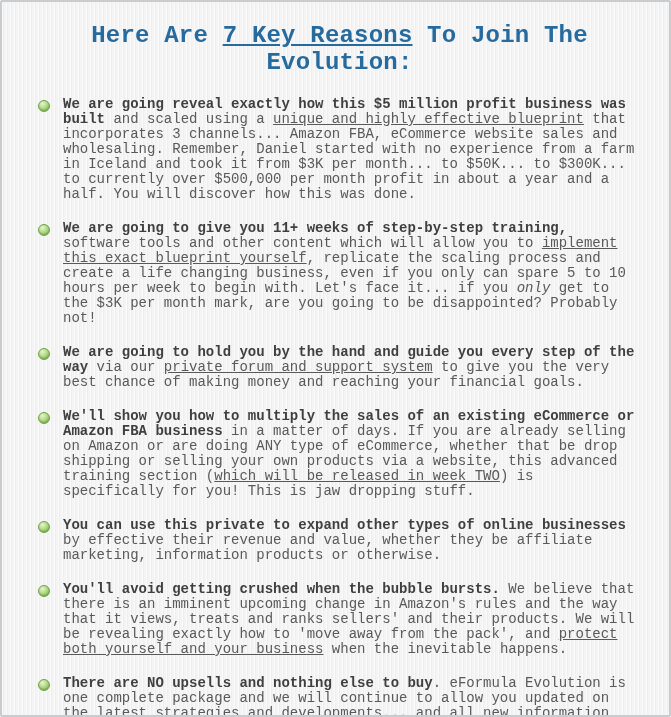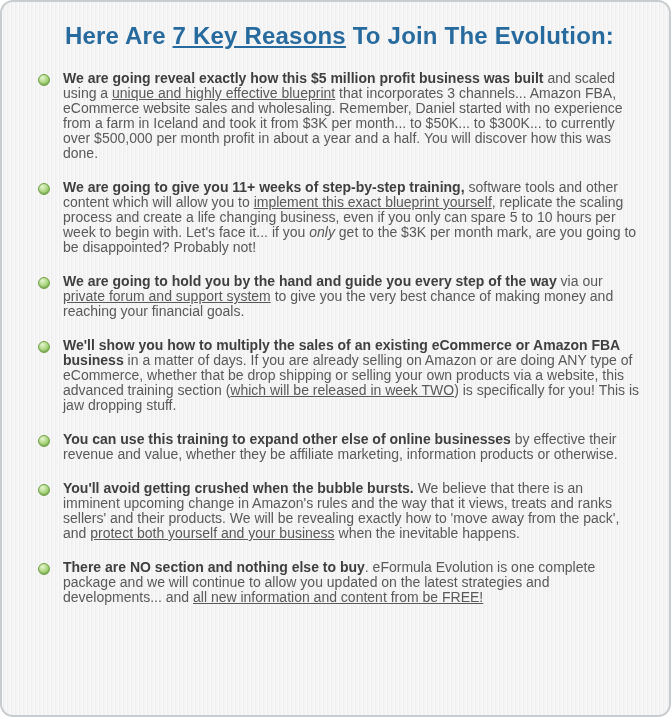--- a/index.html
+++ b/index.html
@@ -2,29 +2,29 @@
 <html style="--title-color: #276a9e; --body-color: #595959; --bold-color: #3f3f3f; --bullet-border: #6f9f46;"><head>
 <meta charset="utf-8">
 <style>
   html, body { margin: 0; padding: 0; background: #ffffff; }
 
   .panel {
     width: 671px;
     height: 717px;
     box-sizing: border-box;
     border: 2px solid #c9ccce;
-    border-radius: 13px;
+    border-radius: 2px;
     background-color: #f4f4f4;
     background-image:
       repeating-linear-gradient(90deg,
         rgba(255,255,255,0.55) 0px, rgba(255,255,255,0.55) 1px,
         rgba(0,0,0,0.025) 1px, rgba(0,0,0,0.025) 2px,
         rgba(0,0,0,0) 2px, rgba(0,0,0,0) 4px);
     padding: 12px 24px 8px 32px;
-    font-family: Liberation Sans, sans-serif;
+    font-family: Liberation Mono, monospace;
     overflow: hidden;
   }
 
   .title {
     margin: 8px 0 21px 0;
     text-align: center;
     font-size: 24px;
     font-weight: bold;
     color: var(--title-color, #276a9e);
     letter-spacing: 0.2px;
@@ -68,17 +68,17 @@
 
 <div class="panel">
   <h1 class="title">
     <span>Here Are </span><span class="u">7 Key Reasons</span><span> To Join The Evolution:</span>
   </h1>
   <ul class="reasons" id="reasons-list">
       <li class="reason"><span class="bullet"></span><span><span class="seg-b">We are going reveal exactly how this $5 million profit business was built</span><span> and scaled using a </span><span class="seg-u">unique and highly effective blueprint</span><span> that incorporates 3 channels... Amazon FBA, eCommerce website sales and wholesaling. Remember, Daniel started with no experience from a farm in Iceland and took it from $3K per month... to $50K...  to $300K... to currently over $500,000 per month profit in about a year and a half. You will discover how this was done.</span></span></li>
       <li class="reason"><span class="bullet"></span><span><span class="seg-b">We are going to give you 11+ weeks of step-by-step training,</span><span> software tools and other content which will allow you to </span><span class="seg-u">implement this exact blueprint yourself</span><span>, replicate the scaling process and create a life changing business, even if you only can spare 5 to 10 hours per week to begin with. Let's face it... if you </span><span class="seg-i">only</span><span> get to the $3K per month mark, are you going to be disappointed? Probably not!</span></span></li>
       <li class="reason"><span class="bullet"></span><span><span class="seg-b">We are going to hold you by the hand and guide you every step of the way</span><span> via our </span><span class="seg-u">private forum and support system</span><span> to give you the very best chance of making money and reaching your financial goals.</span></span></li>
       <li class="reason"><span class="bullet"></span><span><span class="seg-b">We'll show you how to multiply the sales of an existing eCommerce or Amazon FBA business</span><span> in a matter of days. If you are already selling on Amazon or are doing ANY type of eCommerce, whether that be drop shipping or selling your own products via a website, this advanced training section (</span><span class="seg-u">which will be released in week TWO</span><span>) is specifically for you! This is jaw dropping stuff.</span></span></li>
-      <li class="reason"><span class="bullet"></span><span><span class="seg-b">You can use this training to expand other else of online businesses</span><span> by effective their revenue and value, whether they be affiliate marketing, information products or otherwise.</span></span></li>
+      <li class="reason"><span class="bullet"></span><span><span class="seg-b">You can use this private to expand other types of online businesses</span><span> by effective their revenue and value, whether they be affiliate marketing, information products or otherwise.</span></span></li>
       <li class="reason"><span class="bullet"></span><span><span class="seg-b">You'll avoid getting crushed when the bubble bursts.</span><span> We believe that there is an imminent upcoming change in Amazon's rules and the way that it views, treats and ranks sellers' and their products. We will be revealing exactly how to 'move away from the pack', and </span><span class="seg-u">protect both yourself and your business</span><span> when the inevitable happens.</span></span></li>
-      <li class="reason"><span class="bullet"></span><span><span class="seg-b">There are NO section and nothing else to buy</span><span>. eFormula Evolution is one complete package and we will continue to allow you updated on the latest strategies and developments... and </span><span class="seg-u">all new information and content from be FREE!</span></span></li>
+      <li class="reason"><span class="bullet"></span><span><span class="seg-b">There are NO upsells and nothing else to buy</span><span>. eFormula Evolution is one complete package and we will continue to allow you updated on the latest strategies and developments... and </span><span class="seg-u">all new information and content from be FREE!</span></span></li>
     </ul>
 </div>
 
 </body></html>

